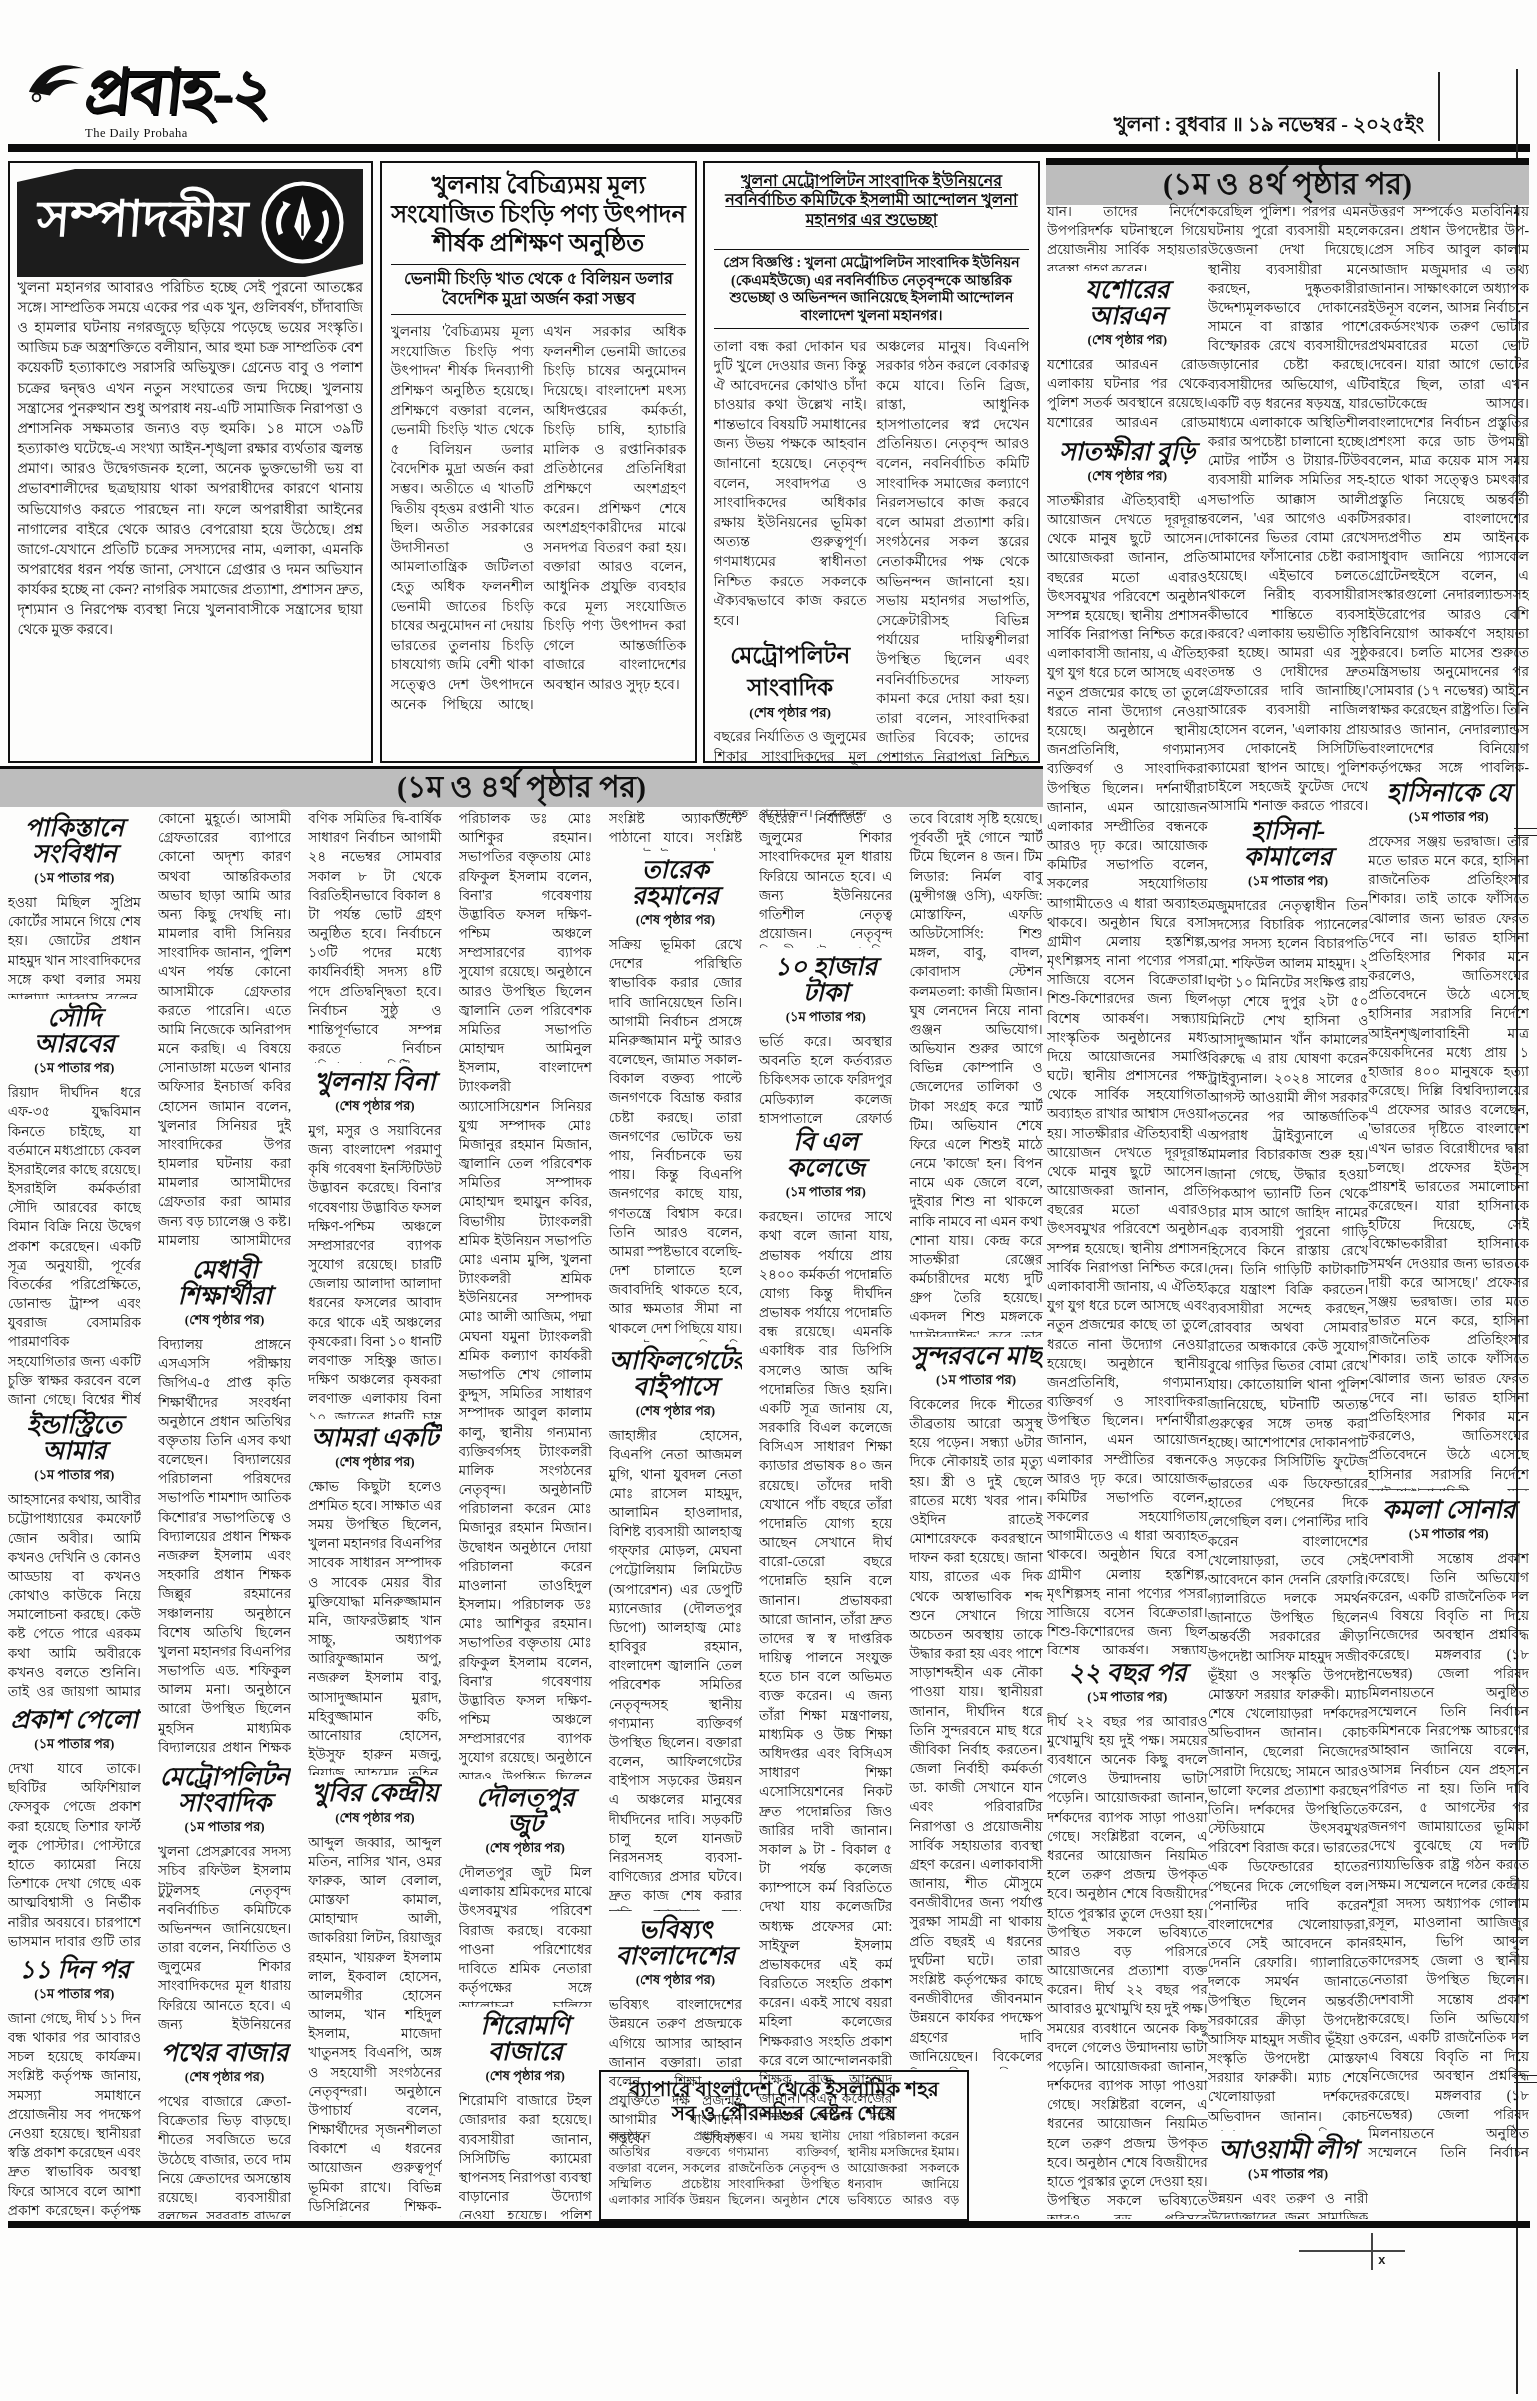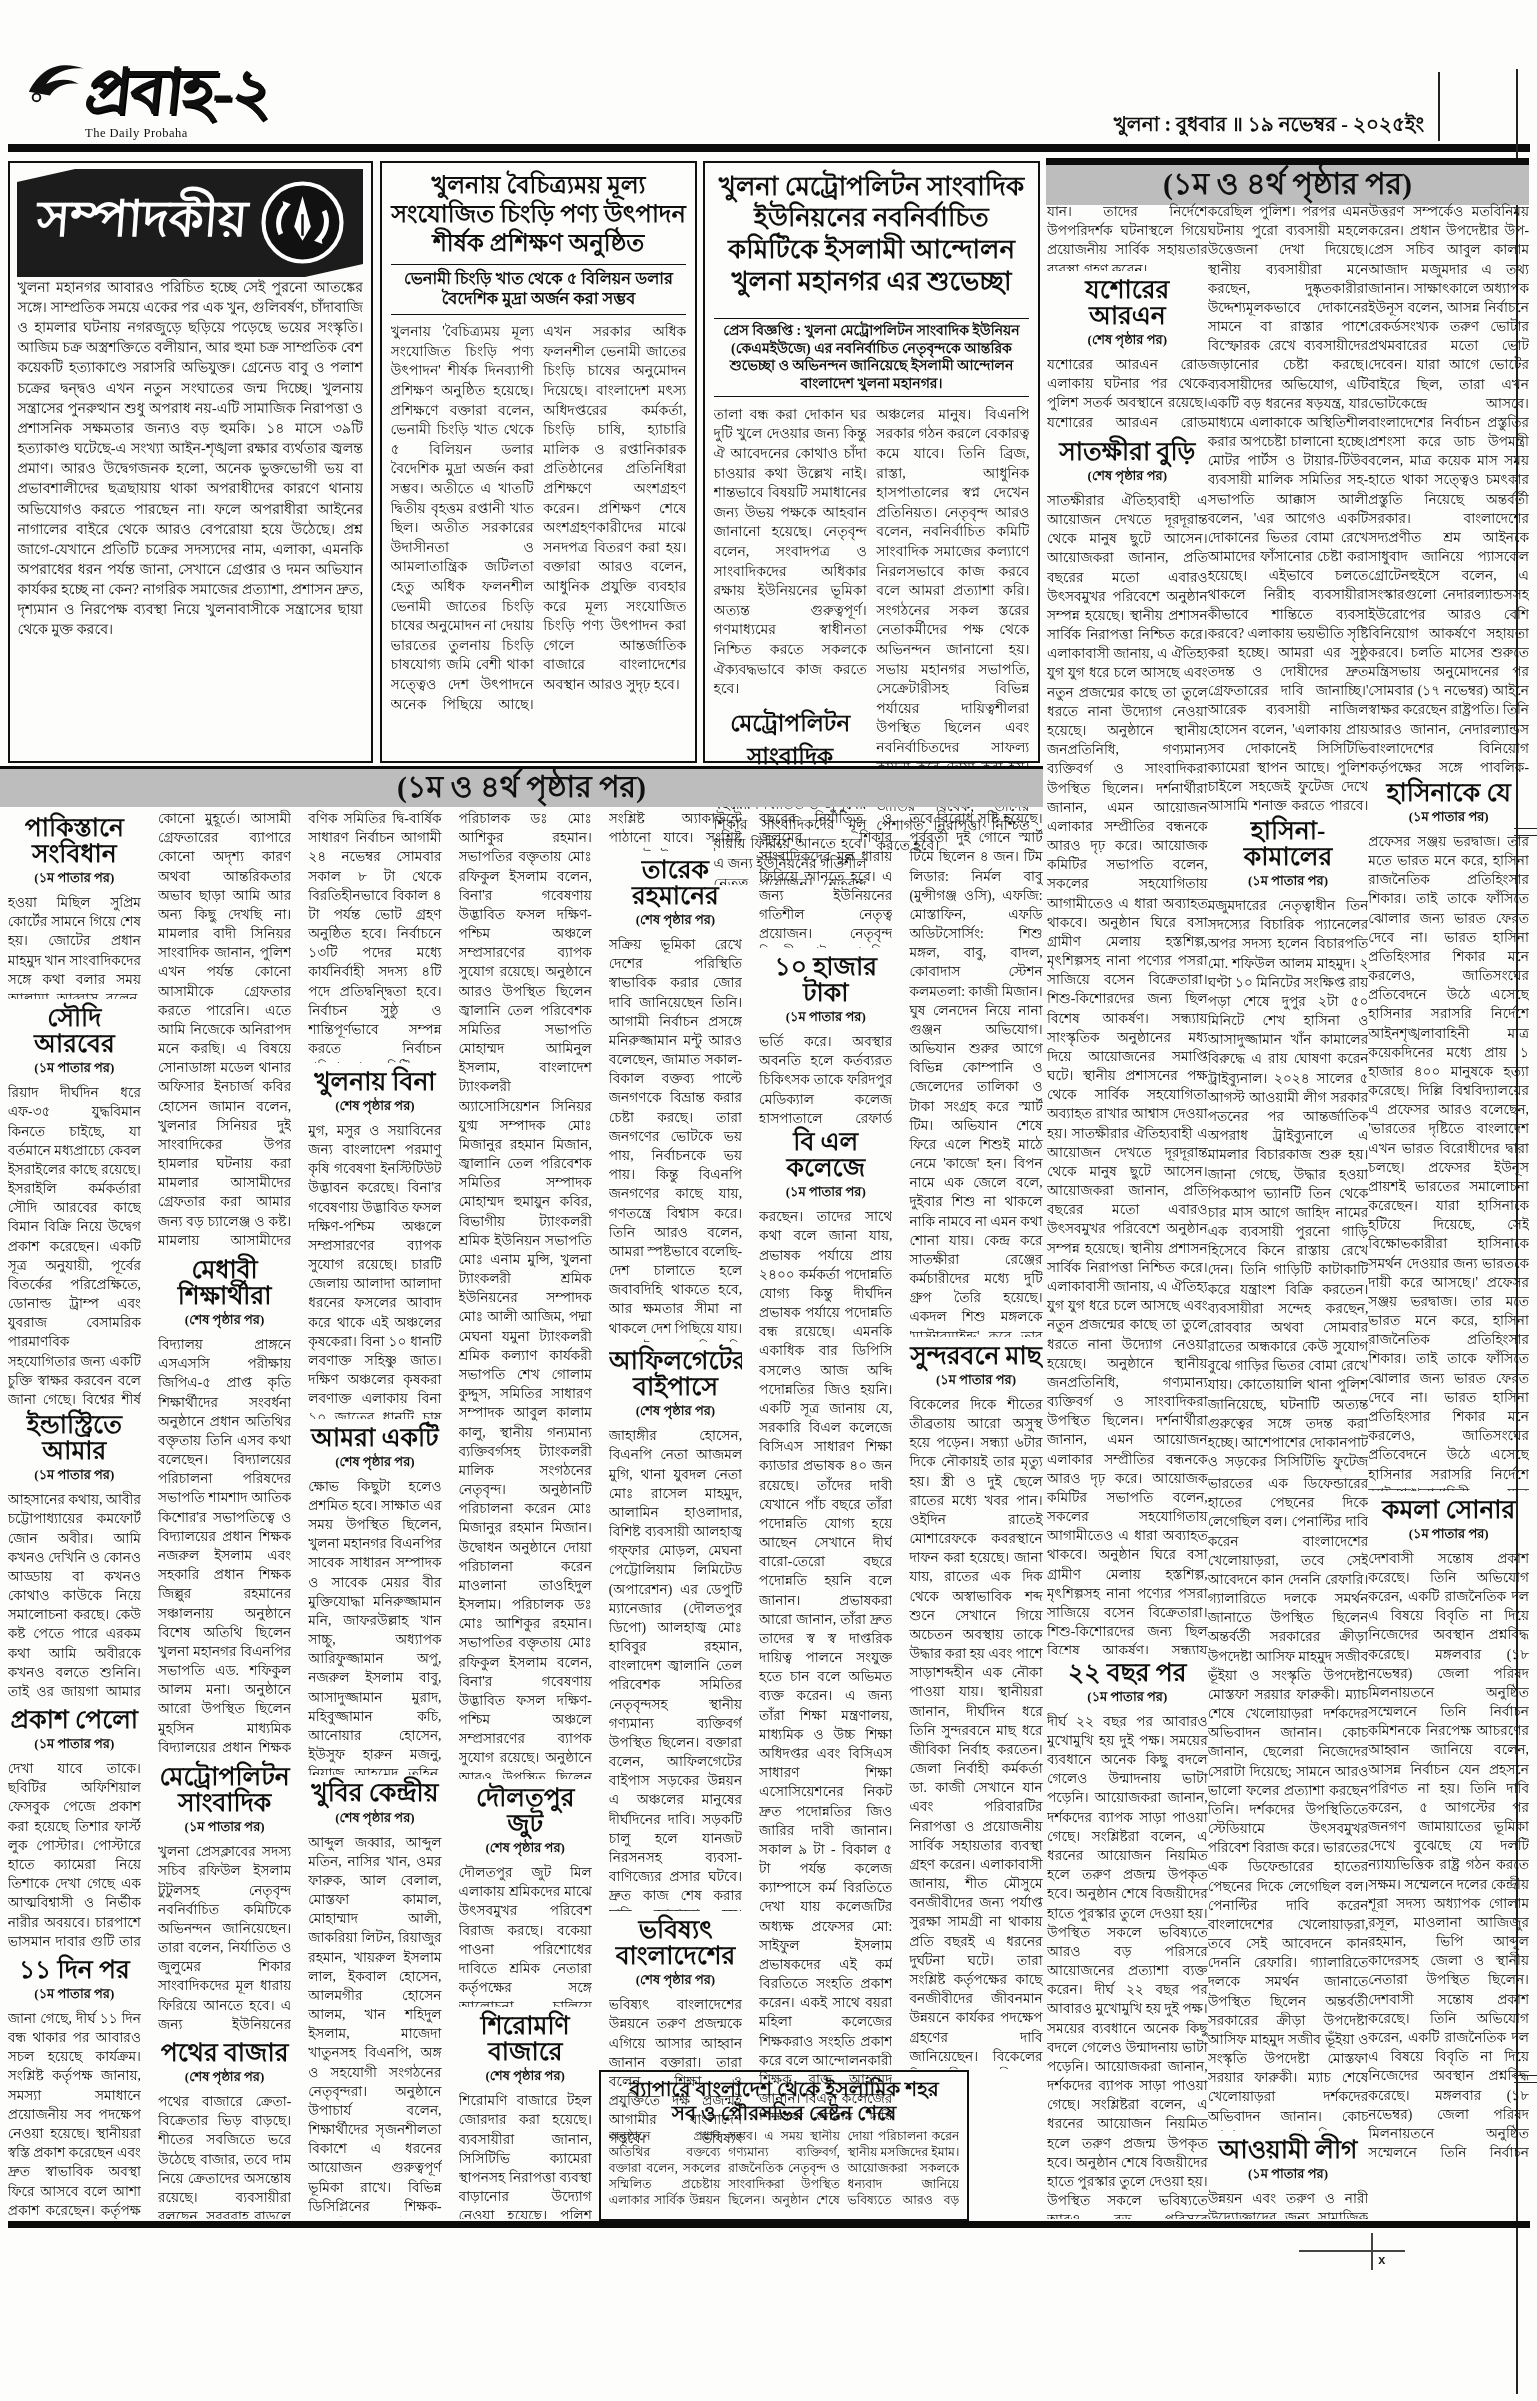--- a/index.html
+++ b/index.html
@@ -45,21 +45,21 @@
            column-count:2;column-gap:9.6px;height:452px;overflow:hidden;}
   .union-cols{display:flex;gap:9.6px;margin-top:7.7px;height:480px;overflow:hidden;}
   .union-col{flex:1;font-size:14px;line-height:1.4;text-align:justify;overflow:hidden;}
   .sub-art-head{font-size:23px;font-weight:900;text-align:center;margin:9.6px 0 0;}
   .sub-art-cont{font-size:13.4px;font-weight:700;text-align:center;margin-bottom:3.8px;}
   
   .cols{position:absolute;display:flex;}
   .cols-left{left:7.7px;top:809px;width:1035px;height:1410px;gap:17px;}
   .cols-right{left:1047px;top:202px;width:482px;height:2017px;gap:0;}
   .np-col{flex:1;overflow:hidden;}
-  .art-head{font-size:25px;font-weight:900;text-align:center;line-height:1.05;margin:5.8px 0 0;}
+  .art-head{font-size:25px;font-weight:900;text-align:center;line-height:1.05;margin:5.8px 0 0;font-style:italic;}
   .art-cont{font-size:13px;font-weight:700;text-align:center;margin:1px 0 3.8px;}
   .art-body{font-size:13.7px;line-height:1.4;text-align:justify;overflow:hidden;margin-bottom:1.9px;}
   
   .bottom-box{position:absolute;left:599px;top:2070px;width:370px;height:151px;border:2.9px solid #111;
               box-sizing:border-box;padding:4.8px 7.7px;}
   .bb-head{font-size:20px;font-weight:900;text-align:center;line-height:1.2;}
   .bb-body{font-size:12.3px;line-height:1.3;text-align:justify;column-count:3;column-gap:7.7px;
            margin-top:3.8px;height:83px;overflow:hidden;}
   
   .bottom-rule{position:absolute;left:7.7px;top:2221px;width:1522px;height:6.7px;background:#0c0c0c;}
@@ -105,21 +105,21 @@
     <div class="ed-body">খুলনা মহানগর আবারও পরিচিত হচ্ছে সেই পুরনো আতঙ্কের সঙ্গে। সাম্প্রতিক সময়ে একের পর এক খুন, গুলিবর্ষণ, চাঁদাবাজি ও হামলার ঘটনায় নগরজুড়ে ছড়িয়ে পড়েছে ভয়ের সংস্কৃতি। আজিম চক্র অস্ত্রশক্তিতে বলীয়ান, আর হুমা চক্র সাম্প্রতিক বেশ কয়েকটি হত্যাকাণ্ডে সরাসরি অভিযুক্ত। গ্রেনেড বাবু ও পলাশ চক্রের দ্বন্দ্বও এখন নতুন সংঘাতের জন্ম দিচ্ছে। খুলনায় সন্ত্রাসের পুনরুত্থান শুধু অপরাধ নয়-এটি সামাজিক নিরাপত্তা ও প্রশাসনিক সক্ষমতার জন্যও বড় হুমকি। ১৪ মাসে ৩৯টি হত্যাকাণ্ড ঘটেছে-এ সংখ্যা আইন-শৃঙ্খলা রক্ষার ব্যর্থতার জ্বলন্ত প্রমাণ। আরও উদ্বেগজনক হলো, অনেক ভুক্তভোগী ভয় বা প্রভাবশালীদের ছত্রছায়ায় থাকা অপরাধীদের কারণে থানায় অভিযোগও করতে পারছেন না। ফলে অপরাধীরা আইনের নাগালের বাইরে থেকে আরও বেপরোয়া হয়ে উঠেছে। প্রশ্ন জাগে-যেখানে প্রতিটি চক্রের সদস্যদের নাম, এলাকা, এমনকি অপরাধের ধরন পর্যন্ত জানা, সেখানে গ্রেপ্তার ও দমন অভিযান কার্যকর হচ্ছে না কেন? নাগরিক সমাজের প্রত্যাশা, প্রশাসন দ্রুত, দৃশ্যমান ও নিরপেক্ষ ব্যবস্থা নিয়ে খুলনাবাসীকে সন্ত্রাসের ছায়া থেকে মুক্ত করবে।</div>
   </div>
 
   <div class="top-box box-shrimp">
     <div class="tb-head">খুলনায় বৈচিত্র্যময় মূল্য সংযোজিত চিংড়ি পণ্য উৎপাদন শীর্ষক প্রশিক্ষণ অনুষ্ঠিত</div>
     <div class="tb-sub">ভেনামী চিংড়ি খাত থেকে ৫ বিলিয়ন ডলার বৈদেশিক মুদ্রা অর্জন করা সম্ভব</div>
     <div class="tb-body">খুলনায় 'বৈচিত্র্যময় মূল্য সংযোজিত চিংড়ি পণ্য উৎপাদন' শীর্ষক দিনব্যাপী প্রশিক্ষণ অনুষ্ঠিত হয়েছে। প্রশিক্ষণে বক্তারা বলেন, ভেনামী চিংড়ি খাত থেকে ৫ বিলিয়ন ডলার বৈদেশিক মুদ্রা অর্জন করা সম্ভব। অতীতে এ খাতটি দ্বিতীয় বৃহত্তম রপ্তানী খাত ছিল। অতীত সরকারের উদাসীনতা ও আমলাতান্ত্রিক জটিলতা হেতু অধিক ফলনশীল ভেনামী জাতের চিংড়ি চাষের অনুমোদন না দেয়ায় ভারতের তুলনায় চিংড়ি চাষযোগ্য জমি বেশী থাকা সত্ত্বেও দেশ উৎপাদনে অনেক পিছিয়ে আছে। এখন সরকার অধিক ফলনশীল ভেনামী জাতের চিংড়ি চাষের অনুমোদন দিয়েছে। বাংলাদেশ মৎস্য অধিদপ্তরের কর্মকর্তা, চিংড়ি চাষি, হ্যাচারি মালিক ও রপ্তানিকারক প্রতিষ্ঠানের প্রতিনিধিরা প্রশিক্ষণে অংশগ্রহণ করেন। প্রশিক্ষণ শেষে অংশগ্রহণকারীদের মাঝে সনদপত্র বিতরণ করা হয়। বক্তারা আরও বলেন, আধুনিক প্রযুক্তি ব্যবহার করে মূল্য সংযোজিত চিংড়ি পণ্য উৎপাদন করা গেলে আন্তর্জাতিক বাজারে বাংলাদেশের অবস্থান আরও সুদৃঢ় হবে।</div>
   </div>
 
   <div class="top-box box-union">
-    <div class="tb-head" style="font-size:26px;">খুলনা মেট্রোপলিটন সাংবাদিক ইউনিয়নের নবনির্বাচিত কমিটিকে ইসলামী আন্দোলন খুলনা মহানগর এর শুভেচ্ছা</div>
+    <div class="tb-head" style="font-size:16px;text-decoration:underline;">খুলনা মেট্রোপলিটন সাংবাদিক ইউনিয়নের নবনির্বাচিত কমিটিকে ইসলামী আন্দোলন খুলনা মহানগর এর শুভেচ্ছা</div>
     <div class="tb-sub" style="font-size:14px;margin-top:20px;">প্রেস বিজ্ঞপ্তি : খুলনা মেট্রোপলিটন সাংবাদিক ইউনিয়ন (কেএমইউজে) এর নবনির্বাচিত নেতৃবৃন্দকে আন্তরিক শুভেচ্ছা ও অভিনন্দন জানিয়েছে ইসলামী আন্দোলন বাংলাদেশ খুলনা মহানগর।</div>
     <div class="union-cols">
       <div class="union-col">
         <span>তালা বন্ধ করা দোকান ঘর দুটি খুলে দেওয়ার জন্য কিন্তু ঐ আবেদনের কোথাও চাঁদা চাওয়ার কথা উল্লেখ নাই। শান্তভাবে বিষয়টি সমাধানের জন্য উভয় পক্ষকে আহবান জানানো হয়েছে। নেতৃবৃন্দ বলেন, সংবাদপত্র ও সাংবাদিকদের অধিকার রক্ষায় ইউনিয়নের ভূমিকা অত্যন্ত গুরুত্বপূর্ণ। গণমাধ্যমের স্বাধীনতা নিশ্চিত করতে সকলকে ঐক্যবদ্ধভাবে কাজ করতে হবে।</span>
         <div class="sub-art-head">মেট্রোপলিটন সাংবাদিক</div>
         <div class="sub-art-cont">(শেষ পৃষ্ঠার পর)</div>
         <span>বছরের নির্যাতিত ও জুলুমের শিকার সাংবাদিকদের মূল ধারায় ফিরিয়ে আনতে হবে। এ জন্য ইউনিয়নের গতিশীল নেতৃত্ব প্রয়োজন। নেতৃবৃন্দ বিজয়ী সবাইকে আন্তরিক অভিনন্দন জানান এবং আল্লাহর কাছে দোয়া করেন, আল্লাহ তাদের সততা, নিষ্ঠা ও যোগ্যতার সাথে দায়িত্ব পালনের তাওফিক দান করুন।#</span>
       </div>
       <div class="union-col">
         <span>অঞ্চলের মানুষ। বিএনপি সরকার গঠন করলে বেকারত্ব কমে যাবে। তিনি ব্রিজ, রাস্তা, আধুনিক হাসপাতালের স্বপ্ন দেখেন প্রতিনিয়ত। নেতৃবৃন্দ আরও বলেন, নবনির্বাচিত কমিটি সাংবাদিক সমাজের কল্যাণে নিরলসভাবে কাজ করবে বলে আমরা প্রত্যাশা করি। সংগঠনের সকল স্তরের নেতাকর্মীদের পক্ষ থেকে অভিনন্দন জানানো হয়। সভায় মহানগর সভাপতি, সেক্রেটারীসহ বিভিন্ন পর্যায়ের দায়িত্বশীলরা উপস্থিত ছিলেন এবং নবনির্বাচিতদের সাফল্য কামনা করে দোয়া করা হয়। তারা বলেন, সাংবাদিকরা জাতির বিবেক; তাদের পেশাগত নিরাপত্তা নিশ্চিত করতে হবে।</span>

